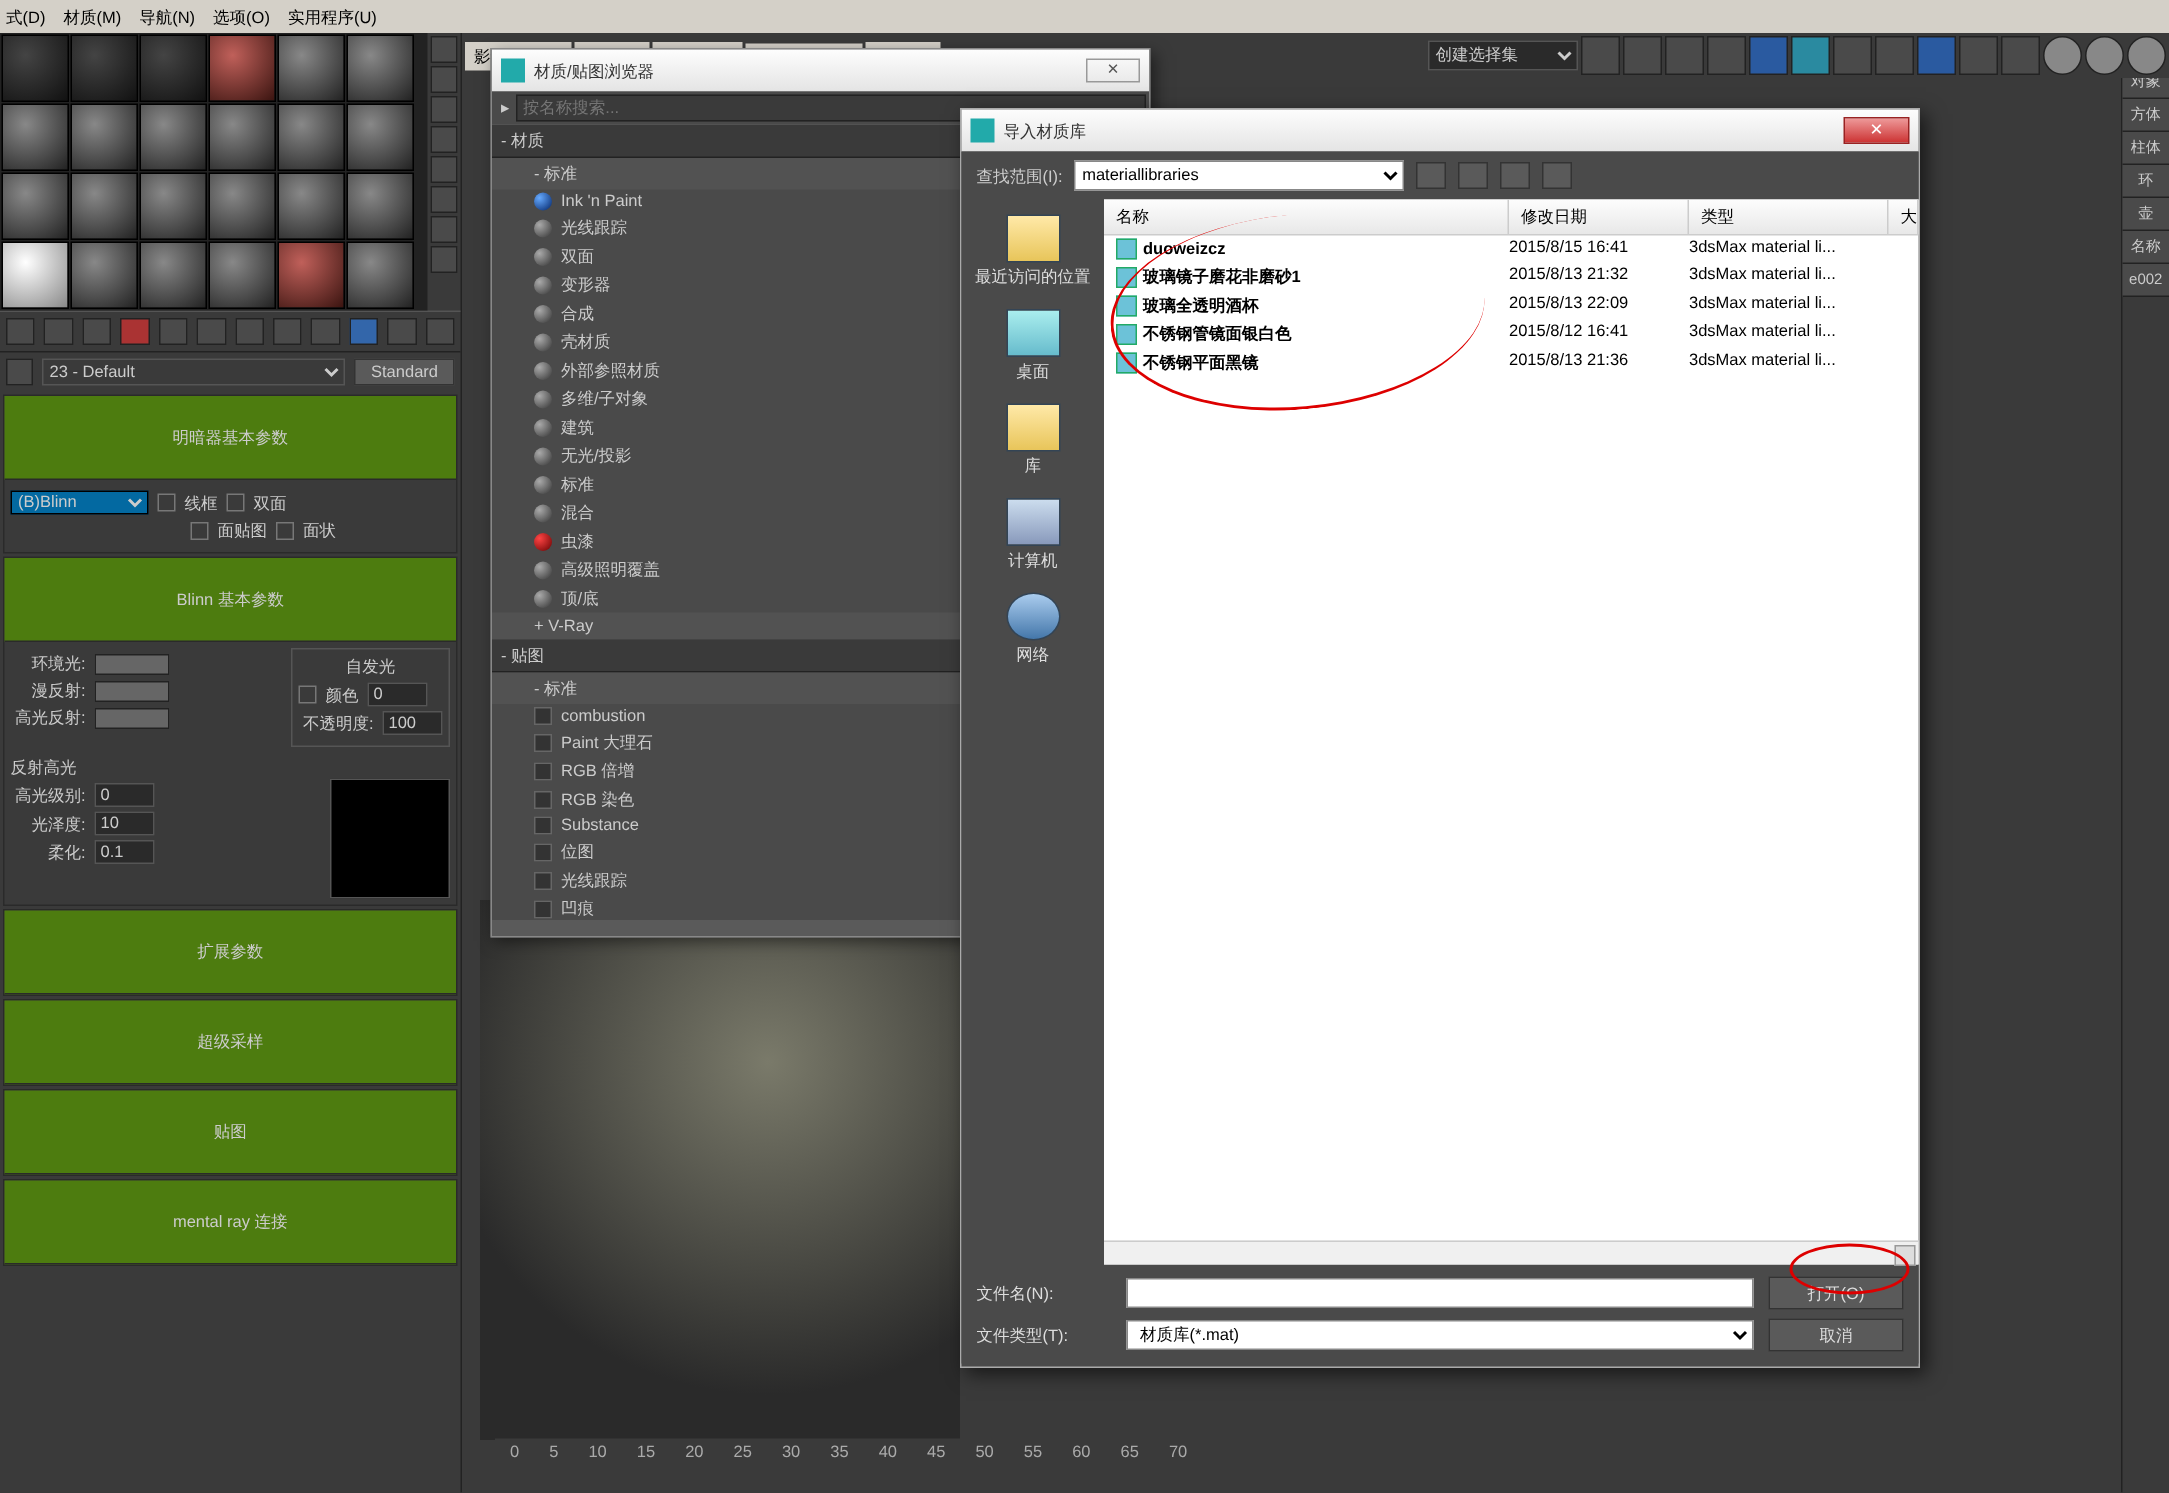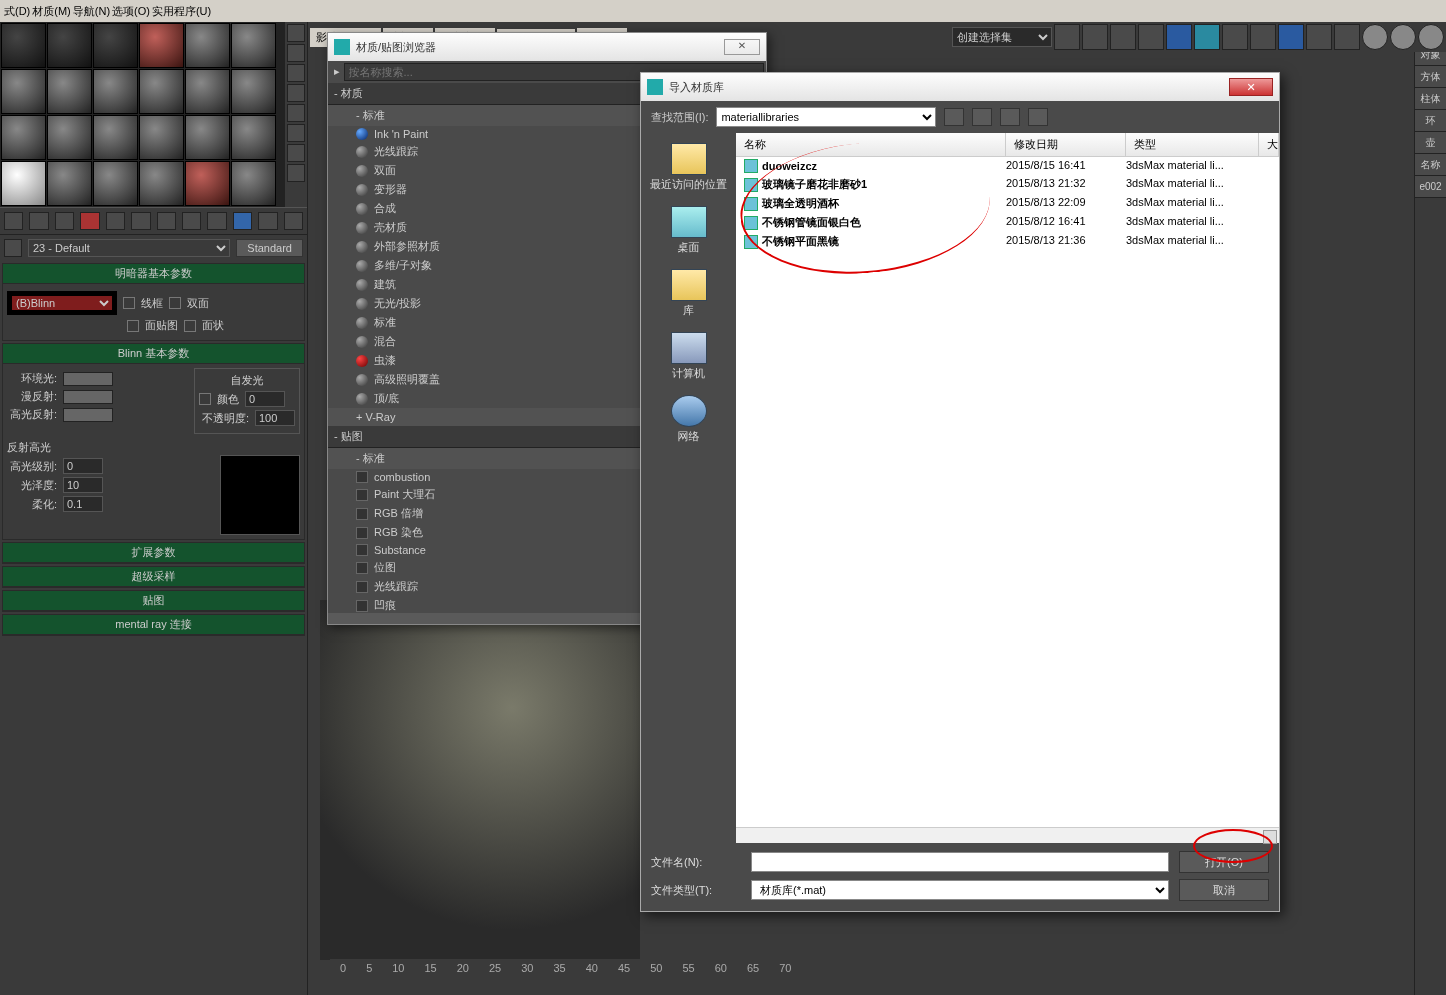--- a/index.html
+++ b/index.html
@@ -1,40 +1,40 @@
 <!DOCTYPE html>
 <html><head>
 <meta charset="utf-8">
 <style>
 * { margin:0; padding:0; box-sizing:border-box; font-family:"Microsoft YaHei",SimSun,sans-serif; font-size:11px; }
 body { background:#3a3a3a; color:#ccc; width:1446px; height:995px; overflow:hidden; position:relative; }
 
 
-.topmenu { position:absolute; top:0; left:0; right:0; height:22px; background:#d4d0c8; color:#000; display:flex; align-items:center; padding:0 4px; gap:2px; z-index:1; }
+.topmenu { position:absolute; top:0; left:0; right:0; height:22px; background:#d4d0c8; color:#000; display:flex; align-items:center; padding:0 4px; gap:12px; z-index:1; }
 .topmenu span { cursor:default; }
 
 
 .mat-editor { position:absolute; top:22px; left:0; width:308px; height:973px; background:#3a3a3a; border-right:1px solid #222; }
 .mat-slots { display:flex; flex-wrap:wrap; gap:1px; padding:1px; background:#222; }
 .slot { width:45px; height:45px; background:radial-gradient(circle at 35% 30%,#888,#222); border:1px solid #000; }
 .slot.dark { background:radial-gradient(circle at 35% 30%,#444,#111); }
 .slot.red { background:radial-gradient(circle at 35% 30%,#c0605a,#3a1410); }
 .slot.white { background:radial-gradient(circle at 35% 30%,#fff,#888); }
 .slot-tools { display:flex; flex-direction:column; gap:2px; padding:2px; }
 .tool-icon { width:18px; height:18px; background:#4a4a4a; border:1px solid #222; }
 
 .mat-toolbar { display:flex; gap:6px; padding:4px; border-top:1px solid #555; border-bottom:1px solid #222; }
 .mat-toolbar .ti { width:20px; height:18px; background:#4a4a4a; border:1px solid #222; }
 
 .mat-name-row { display:flex; align-items:center; gap:6px; padding:4px; }
 .mat-name-row select { flex:1; background:#3a3a3a; color:#ccc; border:1px solid #555; height:18px; }
 .mat-name-row button { background:#5a5a5a; color:#ccc; border:1px solid #333; padding:2px 10px; }
 
 .rollout { border:1px solid #2a2a2a; margin:2px; }
-.rollout-head { background:#14532d; text-align:center; padding:2px; border-bottom:1px solid #2a2a2a; }
+.rollout-head { background:#4d7c0f; text-align:center; padding:20px; border-bottom:1px solid #2a2a2a; }
 .rollout-body { padding:4px; }
 .param-row { display:flex; align-items:center; gap:6px; margin:3px 0; }
 .param-row label { min-width:50px; text-align:right; }
 .spinner { width:40px; height:16px; background:#2a2a2a; border:1px solid #555; color:#ccc; text-align:left; padding:0 3px; }
 .swatch { width:50px; height:14px; background:#666; border:1px solid #222; }
 .checkbox { width:12px; height:12px; border:1px solid #777; background:#3a3a3a; display:inline-block; }
 .preview-box { width:80px; height:80px; background:#000; border:1px solid #555; margin-left:auto; }
 
 
 .main-toolbar { position:absolute; top:22px; left:308px; right:0; height:30px; background:#3a3a3a; display:flex; align-items:center; padding:0 2px; gap:2px; z-index:2; }
@@ -198,21 +198,21 @@
   <div class="mat-name-row">
     <div class="ti" style="width:18px;height:18px;background:#4a4a4a;border:1px solid #222"></div>
     <select><option>23 - Default</option></select>
     <button>Standard</button>
   </div>
 
   <div class="rollout">
     <div class="rollout-head">明暗器基本参数</div>
     <div class="rollout-body">
       <div class="param-row">
-        <select style="width:110px;background:#7f1d1d;color:#ccc;border:5px solid #000000"><option>(B)Blinn</option></select>
+        <select style="width:92px;background:#0369a1;color:#ccc;border:1px solid #000000"><option>(B)Blinn</option></select>
         <span class="checkbox"></span>
           <span>线框</span>
         <span class="checkbox"></span>
           <span>双面</span>
       </div>
       <div class="param-row" style="padding-left:120px">
         <span class="checkbox"></span>
           <span>面贴图</span>
         <span class="checkbox"></span>
           <span>面状</span>

